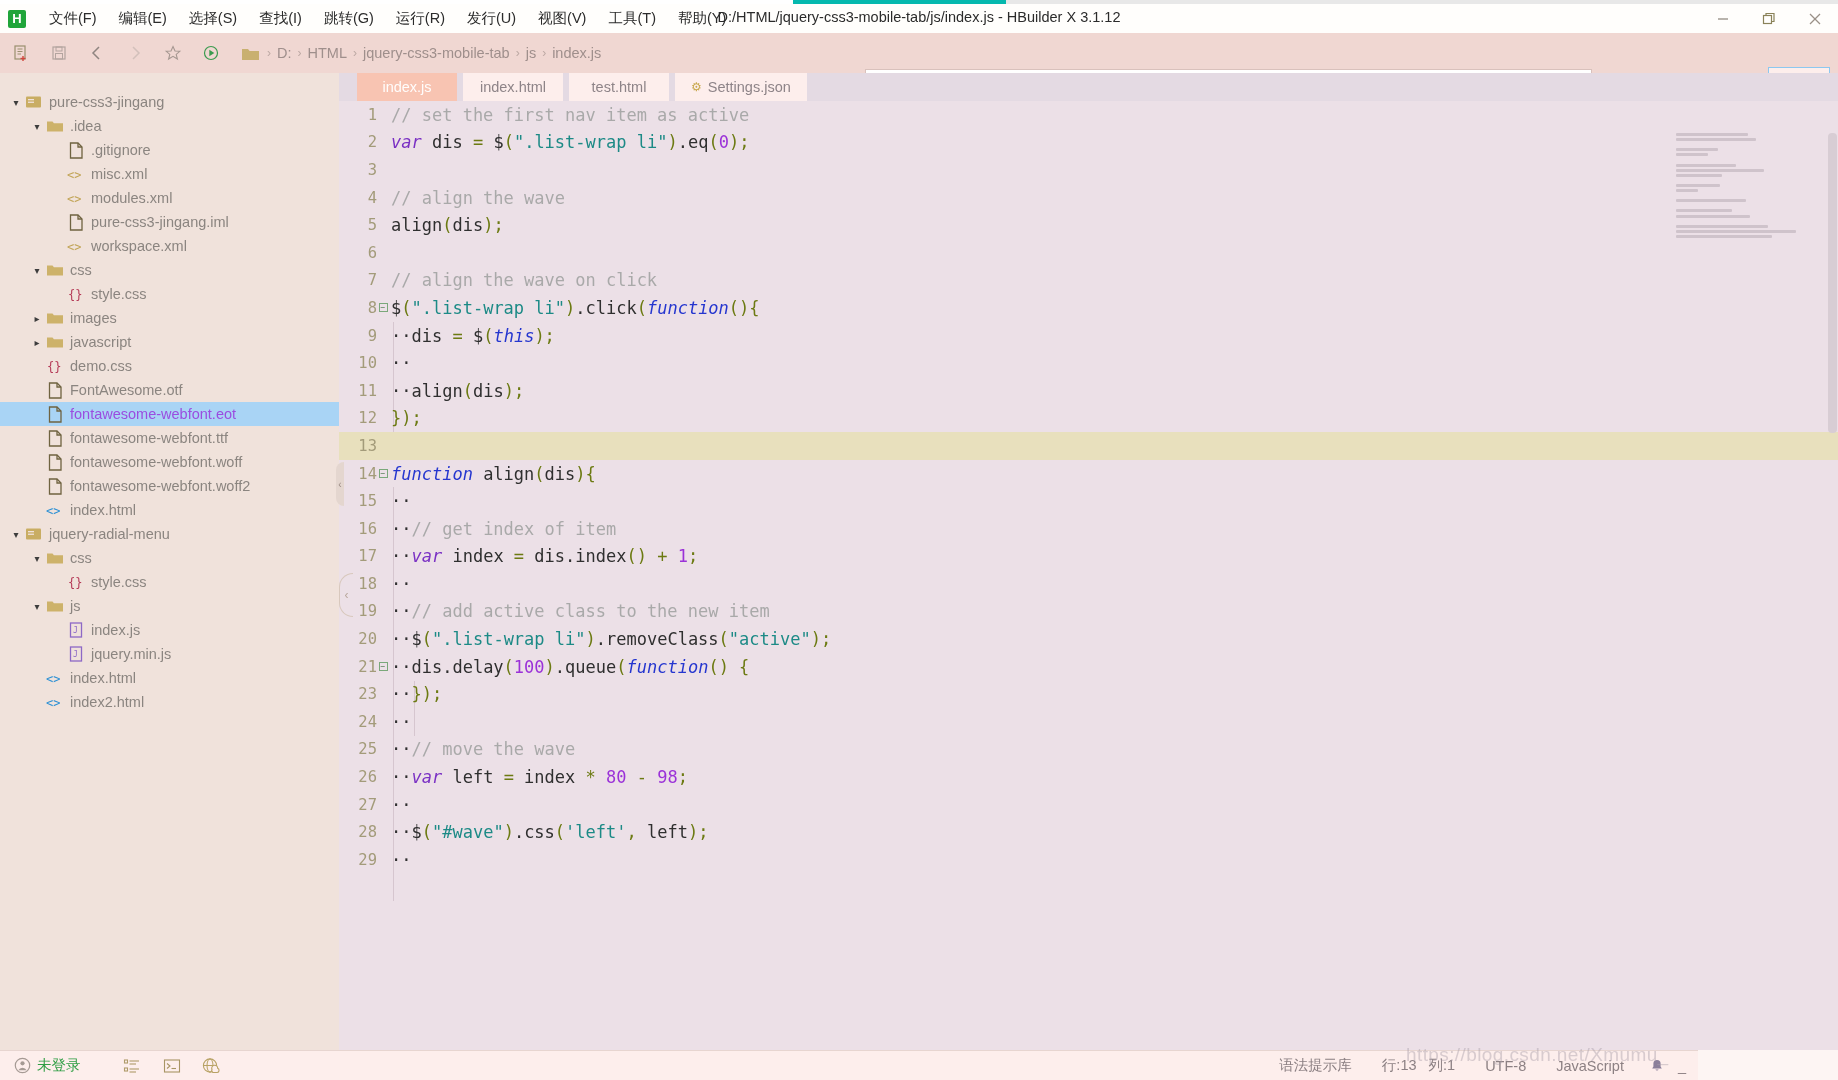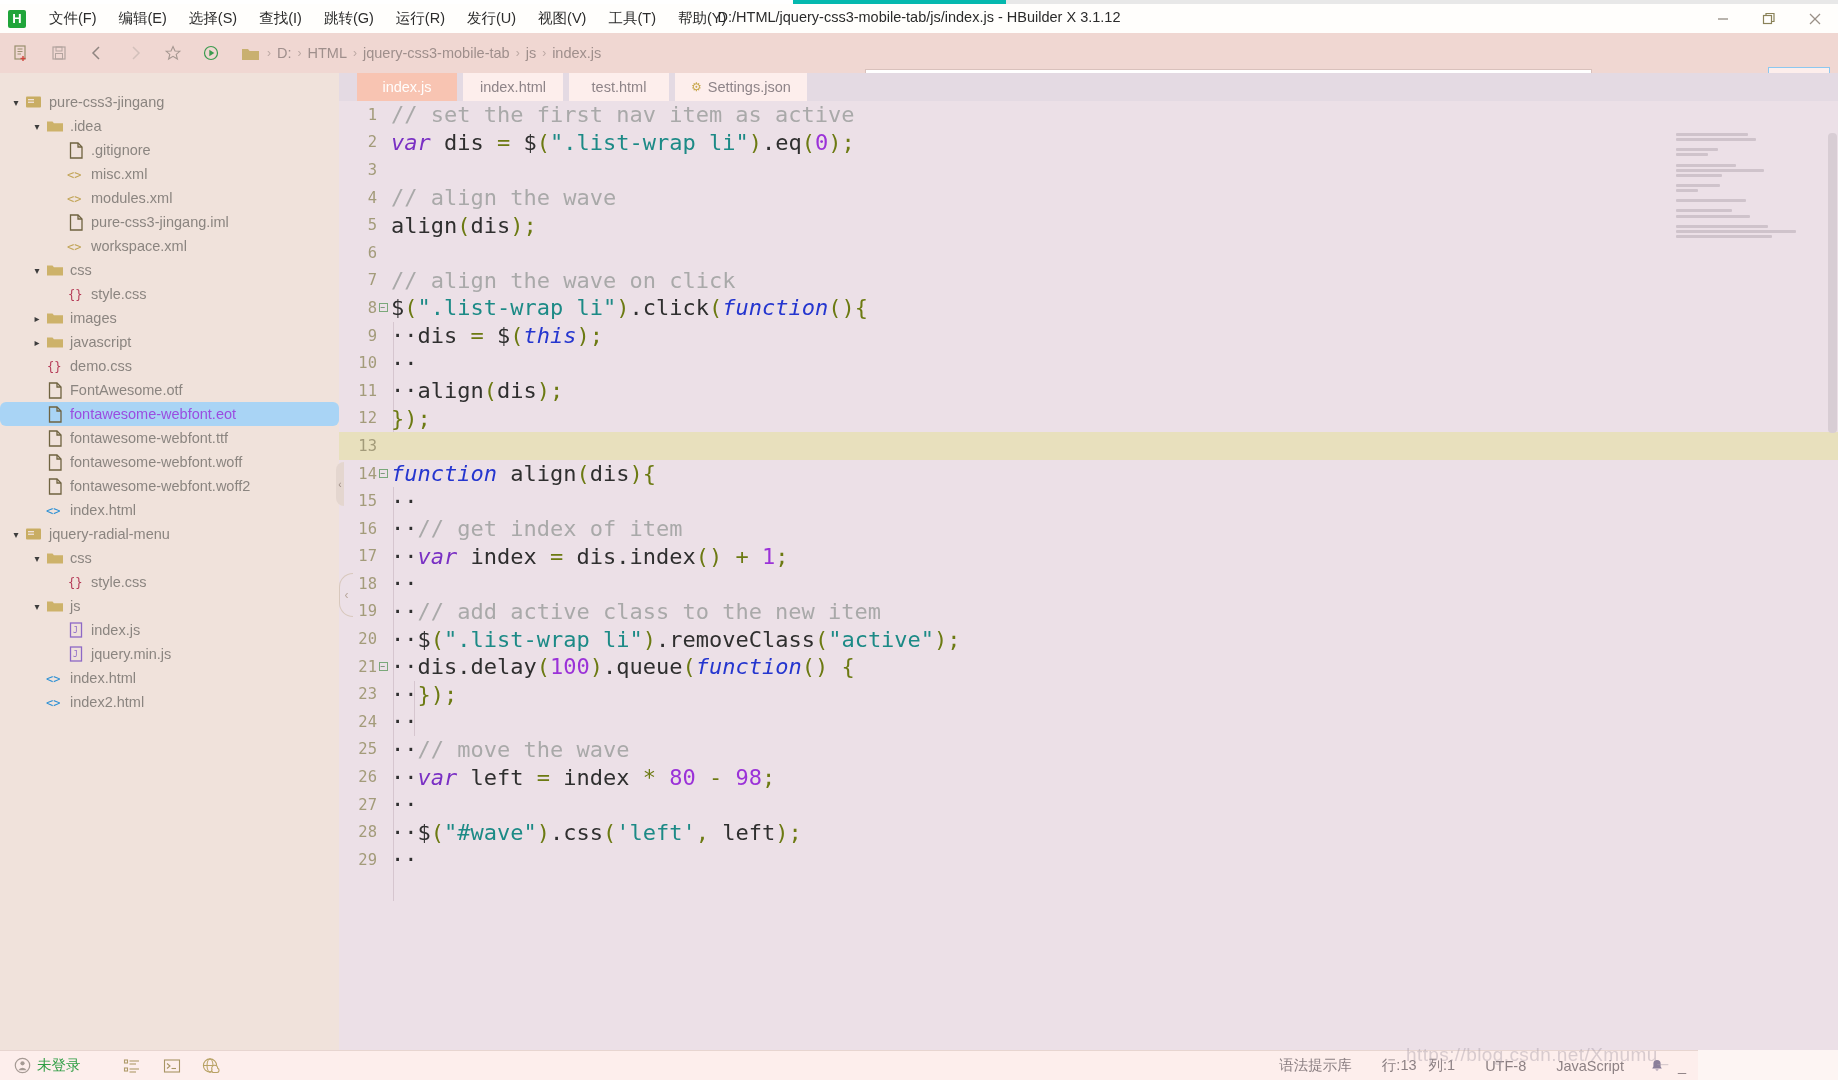--- a/index.html
+++ b/index.html
@@ -141,21 +141,20 @@
     height: 24px;
     display: flex; align-items: center;
     font-size: 14.5px;
     color: #8b8580;
     white-space: nowrap;
     cursor: default;
   }
   .tree-row.selected {
     background: #a9d4f5;
     color: #9a4de0;
-    border-radius: 6px;
   }
   .tw {
     width: 16px; flex: none;
     display: flex; align-items: center; justify-content: center;
     color: #3d3d3d;
     font-size: 10px;
   }
   .ticon {
     width: 20px; flex: none;
     display: flex; align-items: center; justify-content: center;
@@ -233,21 +232,21 @@
     border: 1px solid #7aa87a;
     display: flex; align-items: center; justify-content: center;
     line-height: 1;
     font-size: 8px; color: #4e7a4e;
     background: #ece0e7;
   }
   .ctext {
     flex: 1;
     white-space: pre;
     font-family: "DejaVu Sans Mono", monospace;
-    font-size: 22px;
+    font-size: 17px;
     color: #2f2f2f;
     padding-left: 2px;
   }
   
   .t-cmt  { color: #a9a9a9; }
   .t-kw   { color: #7a30c4; font-style: italic; }
   .t-fn   { color: #2536cf; font-style: italic; }
   .t-str  { color: #1c8a86; }
   .t-num  { color: #9b32d8; }
   .t-pun  { color: #6c7a12; }

